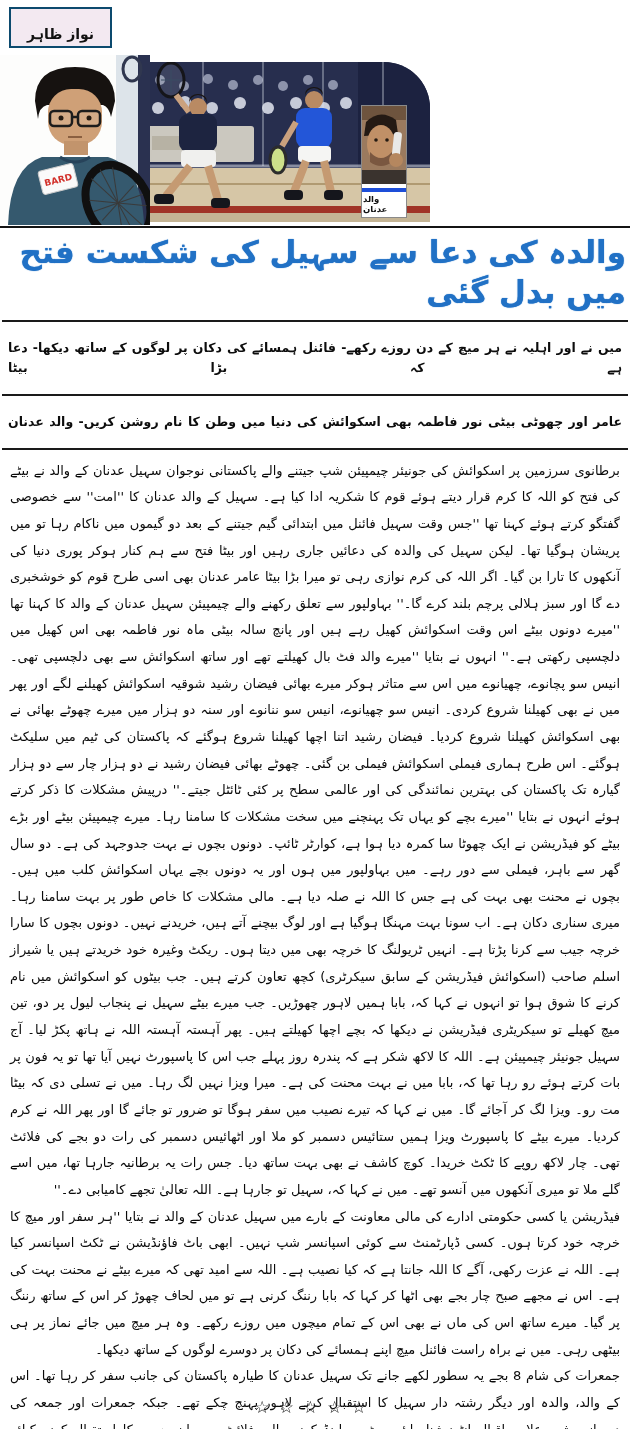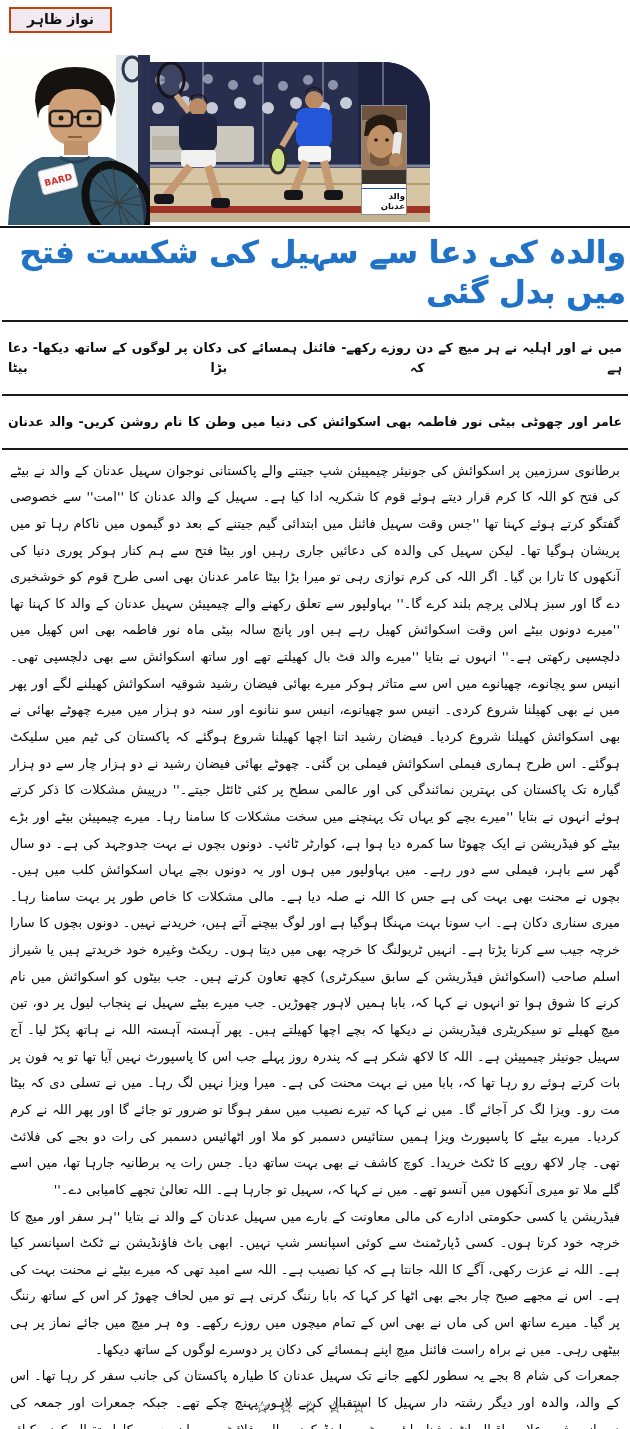--- a/index.html
+++ b/index.html
@@ -1,36 +1,36 @@
 <!DOCTYPE html>
 <html lang="ur" dir="rtl"><head>
 <meta charset="utf-8">
 <style>
   * { margin:0; padding:0; box-sizing:border-box; }
   html,body { background:#ffffff; }
   body { width:630px; font-family:"DejaVu Sans", sans-serif; }
   .page { position:relative; width:630px; height:1429px; background:#fff; overflow:hidden; direction:rtl; }
 
   
-  .byline-box { position:absolute; top:7px; left:9px; border:2px solid #c2410c;
-    background:#f3e9f1; padding:2px 16px 4px; font-size:14px; font-weight:bold; color:#111; z-index:5; }
+  .byline-box { position:absolute; top:7px; left:9px; border:2px solid #0c4a6e;
+    background:#f3e9f1; padding:17px 16px 4px; font-size:14px; font-weight:bold; color:#111; z-index:5; }
   .masthead { position:absolute; top:6px; right:3px; width:245px; text-align:right; z-index:5; }
   .date-line { color:#e8231a; font-size:20px; font-weight:bold; line-height:1.5; }
   .edition-line { color:#141414; font-size:14.5px; font-weight:bold; line-height:1.5; margin-top:9px; }
 
   
   .photo-strip { position:absolute; top:55px; left:0; width:630px; height:173px;
     border-bottom:2px solid #141414; z-index:1; }
   .main-photo { position:absolute; left:28px; top:7px; width:402px; height:160px;
     border-radius:0 46px 0 0; overflow:hidden; }
   .portrait-photo { position:absolute; left:0; top:0; width:150px; height:170px; z-index:2; }
   .inset-photo { position:absolute; left:361px; top:50px; width:46px; z-index:3;
     border:1px solid #8a8a8a; background:#fff; }
-  .inset-caption { font-size:8.5px; font-weight:bold; color:#111; text-align:right;
-    padding:2px 1px 3px; background:#fff; border-top:1px solid #1d4ed8; }
+  .inset-caption { font-size:8.5px; font-weight:bold; color:#111; text-align:left;
+    padding:2px 1px 3px; background:#fff; border-top:4px solid #1d4ed8; }
 
   
   .content { position:absolute; top:230px; left:0; width:630px; }
   .headline { color:#2171c5; font-size:31px; font-weight:bold; text-align:right;
     line-height:1.3; padding:2px 4px 7px; text-shadow:0 0 1px #2171c5; }
   .rule { border-top:2px solid #1a1a1a; margin:0 2px; }
   .deck-line { font-weight:bold; color:#0d0d0d; font-size:12.5px; line-height:1.6;
     padding:16px 8px; text-align:justify; text-align-last:justify; }
 
   

